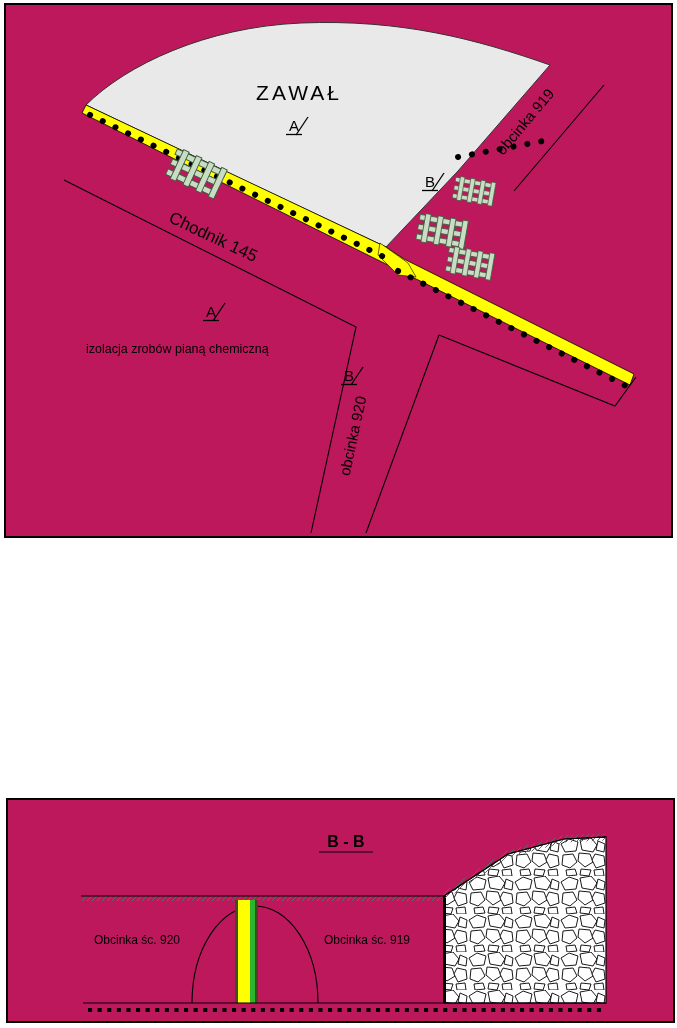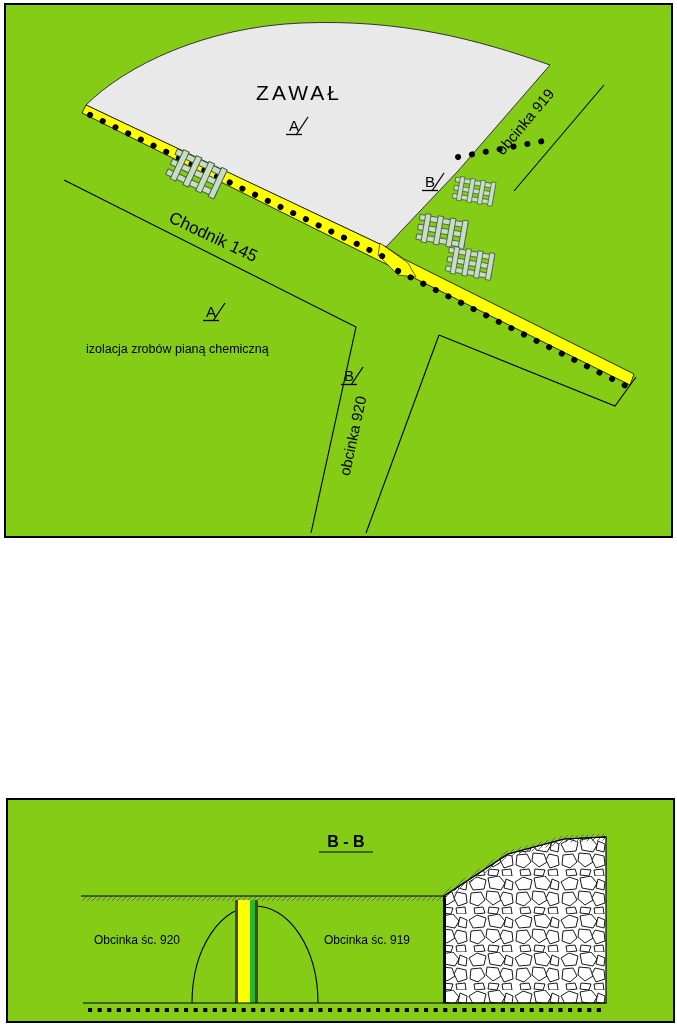--- a/index.html
+++ b/index.html
@@ -1,18 +1,18 @@
 <!DOCTYPE html>
 <html><head>
 <meta charset="utf-8">
 <style>
   html,body{margin:0;padding:0;background:#fff;}
   #stage{position:relative;width:677px;height:1028px;background:#fff;
          font-family:"Liberation Sans",sans-serif;}
-  .panel{position:absolute;border:2px solid #000;background:#84cc16;overflow:hidden;}
+  .panel{position:absolute;border:2px solid #000;background:#be185d;overflow:hidden;}
   #panel-plan{left:4px;top:3px;width:665px;height:531px;}
   #panel-aa{left:4px;top:549px;width:665px;height:234px;}
   #panel-bb{left:6px;top:798px;width:665px;height:221px;}
   svg{display:block;}
   svg text{font-family:"Liberation Sans",sans-serif;fill:#000;}
   .ln{stroke:#000;stroke-width:1.1;fill:none;}
   .thick{stroke:#000;stroke-width:3;fill:none;}
   .dots{stroke:#000;stroke-width:6;stroke-dasharray:0.1 14;stroke-linecap:round;fill:none;}
   .sqdots{stroke:#000;stroke-width:4;stroke-dasharray:0.1 9.5;stroke-linecap:square;fill:none;}
   .dotarc{stroke:#000;stroke-width:4;stroke-dasharray:0.1 10;stroke-linecap:round;fill:none;}

